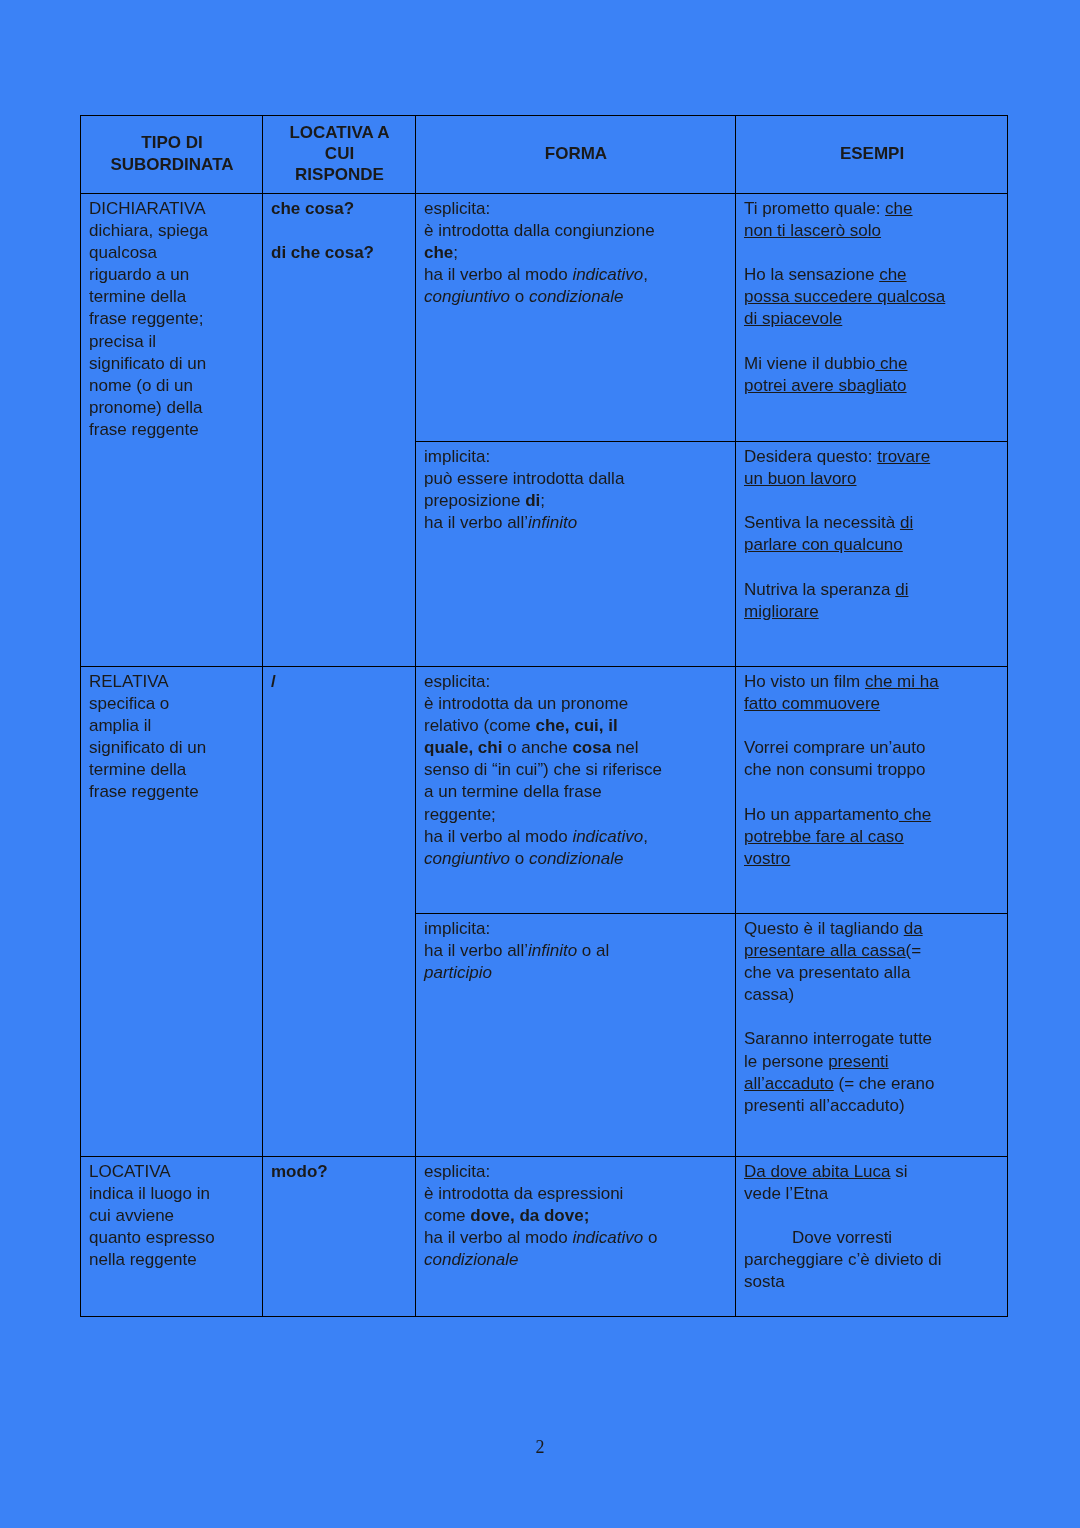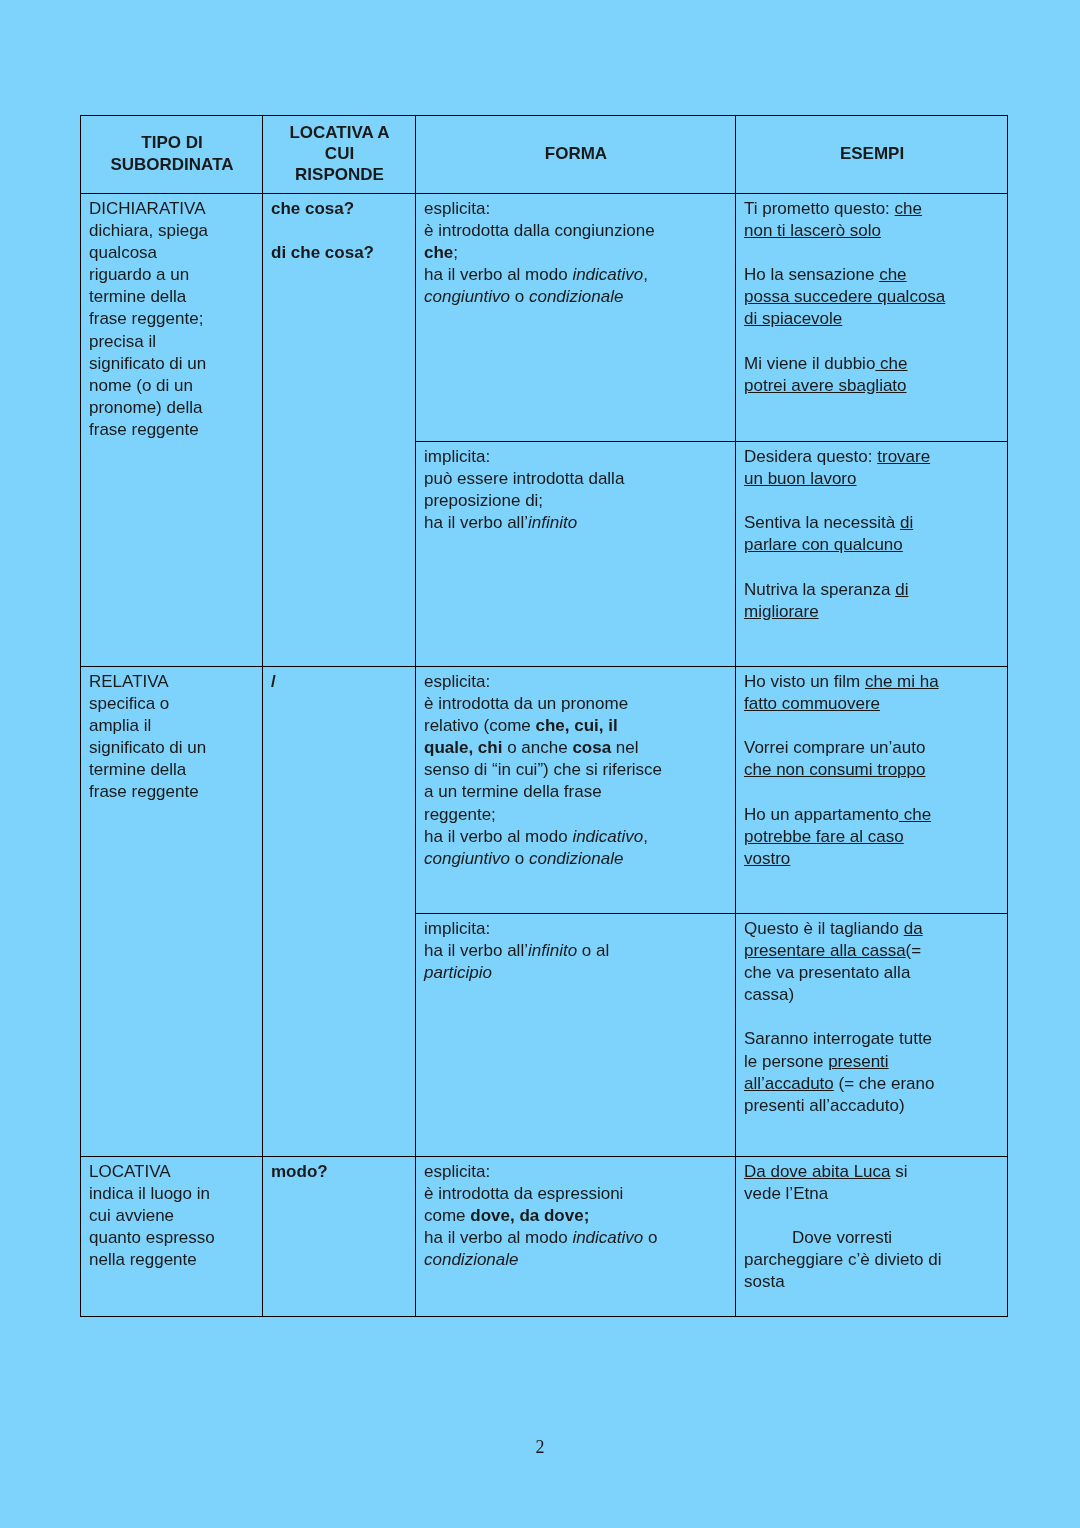--- a/index.html
+++ b/index.html
@@ -4,21 +4,21 @@
 <style>
   html, body {
     margin: 0;
     padding: 0;
     background: #ffffff;
   }
   .page {
     position: relative;
     width: 1080px;
     height: 1528px;
-    background: #7dd3fc;
+    background: #3b82f6;
     font-family: "Liberation Sans", sans-serif;
     color: #1a1a1a;
     overflow: hidden;
   }
   table.gram {
     position: absolute;
     left: 80px;
     top: 115px;
     width: 927px;
     border-collapse: collapse;
@@ -96,34 +96,34 @@
 pronome) della
 frase reggente</span></td>
         <td rowspan="2" class="rich"><span style="font-weight: bold; margin-top: 18px;">che cosa?</span><span>
 
 </span><span style="font-weight: bold;">di che cosa?</span></td>
         <td class="rich"><span>esplicita:
 è introdotta dalla congiunzione
 </span><span style="font-weight: bold;">che</span><span>;
 ha il verbo al modo </span><span style="font-style: italic;">indicativo</span><span>,
 </span><span style="font-style: italic;">congiuntivo</span><span> o </span><span style="font-style: italic;">condizionale</span></td>
-        <td class="rich"><span>Ti prometto questo: </span><span style="text-decoration: underline;">che
+        <td class="rich"><span>Ti prometto quale: </span><span style="text-decoration: underline;">che
 non ti lascerò solo</span><span>
 
 </span><span>Ho la sensazione </span><span style="text-decoration: underline;">che
 possa succedere qualcosa
 di spiacevole</span><span>
 
 </span><span>Mi viene il dubbio</span><span style="text-decoration: underline;"> che
 potrei avere sbagliato</span></td>
       </tr>
       <tr class="r-dich-2">
         <td class="rich"><span>implicita:
 può essere introdotta dalla
-preposizione </span><span style="font-weight: normal;">di</span><span>;
+preposizione </span><span style="font-weight: bold;">di</span><span>;
 ha il verbo all’</span><span style="font-style: italic;">infinito</span></td>
         <td class="rich"><span>Desidera questo: </span><span style="text-decoration: underline;">trovare
 un buon lavoro</span><span>
 
 </span><span>Sentiva la necessità </span><span style="text-decoration: underline;">di
 parlare con qualcuno</span><span>
 
 </span><span>Nutriva la speranza </span><span style="text-decoration: underline;">di
 migliorare</span></td>
       </tr>
@@ -141,21 +141,21 @@
 quale, chi</span><span> o anche </span><span style="font-weight: bold;">cosa</span><span> nel
 senso di “in cui”) che si riferisce
 a un termine della frase
 reggente;
 ha il verbo al modo </span><span style="font-style: italic;">indicativo</span><span>,
 </span><span style="font-style: italic;">congiuntivo</span><span> o </span><span style="font-style: italic;">condizionale</span></td>
         <td class="rich"><span>Ho visto un film </span><span style="text-decoration: underline;">che mi ha
 fatto commuovere</span><span>
 
 </span><span>Vorrei comprare un’auto
-</span><span style="text-decoration: underline;">che non consumi troppo</span><span>
+</span><span style="">che non consumi troppo</span><span>
 
 </span><span>Ho un appartamento</span><span style="text-decoration: underline;"> che
 potrebbe fare al caso
 vostro</span></td>
       </tr>
       <tr class="r-rel-2">
         <td class="rich"><span>implicita:
 ha il verbo all’</span><span style="font-style: italic;">infinito</span><span> o al
 </span><span style="font-style: italic; margin-top: 43px;">participio</span></td>
         <td class="rich"><span>Questo è il tagliando </span><span style="text-decoration: underline;">da

